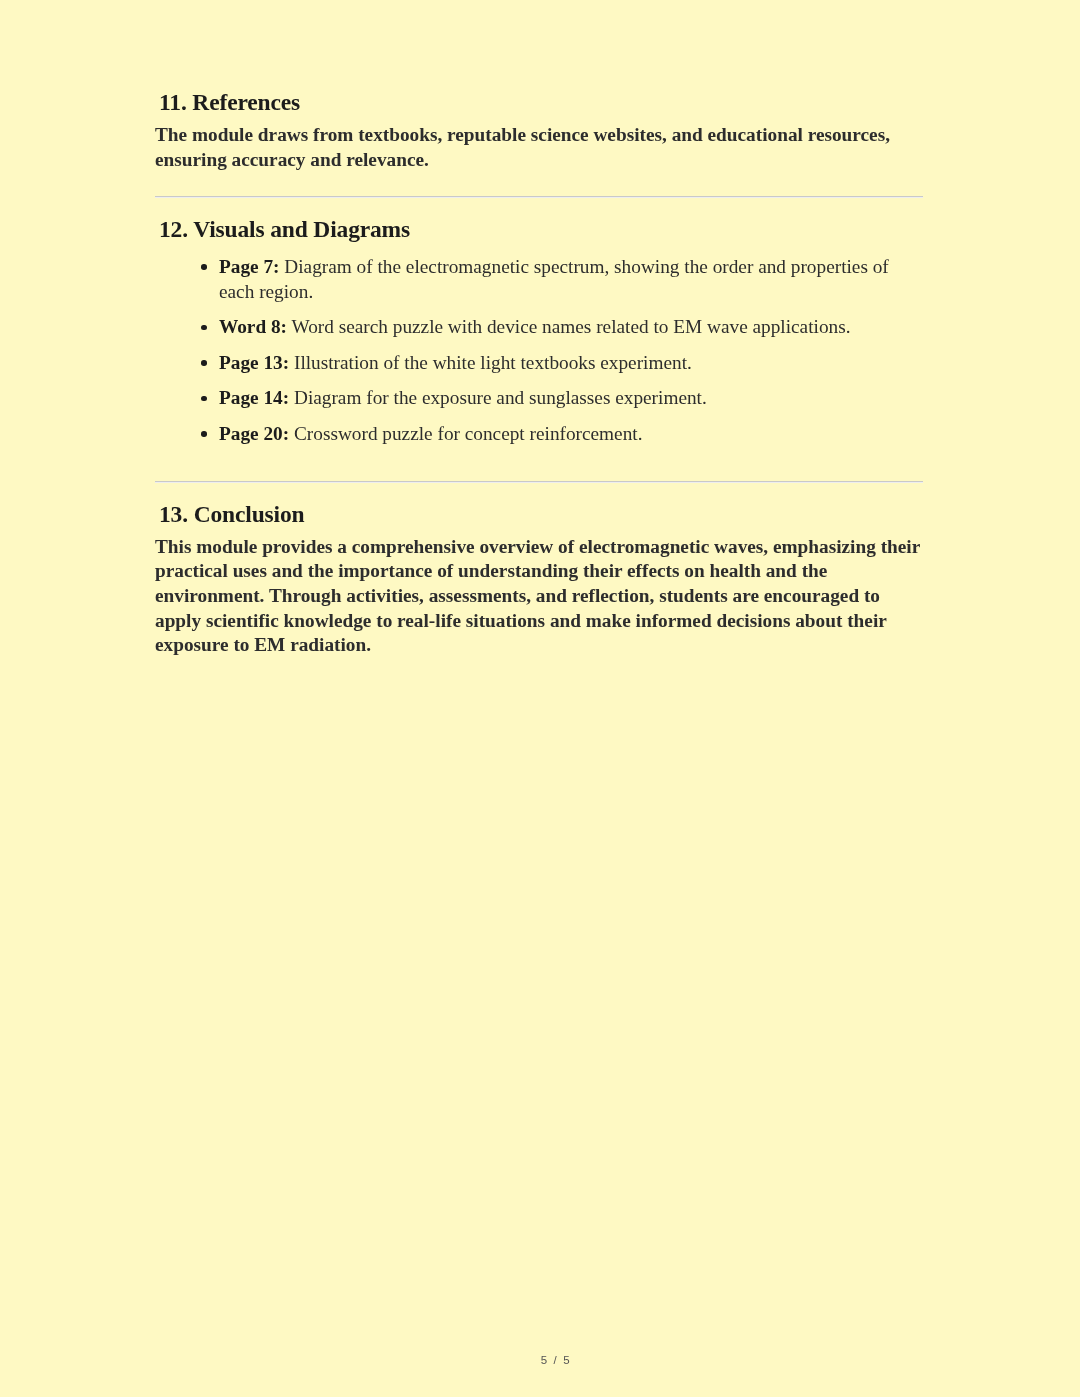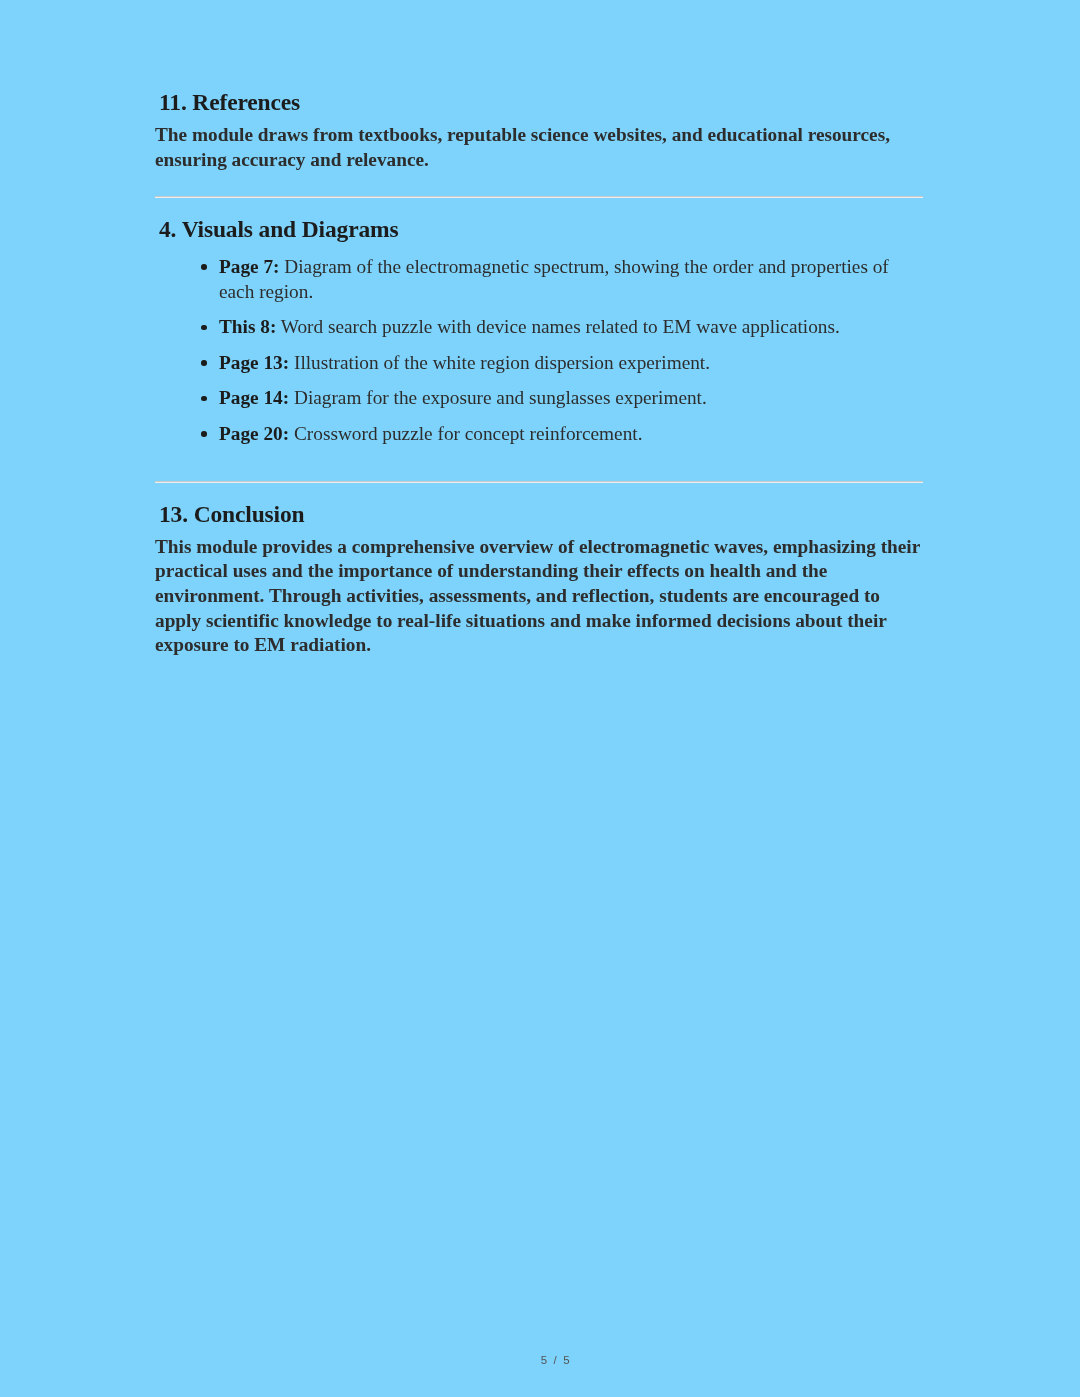--- a/index.html
+++ b/index.html
@@ -12,21 +12,21 @@
     height: 1397px;
     position: relative;
     font-family: "Liberation Serif", serif;
     -webkit-font-smoothing: antialiased;
   }
   .page {
     position: absolute;
     top: 0; left: 0;
     width: 1080px;
     height: 1397px;
-    background: #7dd3fc;
+    background: #fef9c3;
     overflow: hidden;
   }
   .content {
     position: absolute;
     left: 155px;
     top: 88px;
     width: 768px;
   }
 
   h2.section-heading {
@@ -118,33 +118,33 @@
     <section class="sec-refs">
       <h2 class="section-heading">11. References</h2>
       <p class="body-text">The module draws from textbooks, reputable science websites, and educational resources, ensuring accuracy and relevance.</p>
     </section>
 
     <div class="spacer-a"></div>
     <hr class="rule">
     <div class="spacer-b"></div>
 
     <section>
-      <h2 class="section-heading">4. Visuals and Diagrams</h2>
+      <h2 class="section-heading">12. Visuals and Diagrams</h2>
       <ul class="visual-list">
         <li>
           <span class="bullet-dot"></span>
           <span class="page-label">Page 7:</span><span> Diagram of the electromagnetic spectrum, showing the order and properties of each region.</span>
         </li>
         <li>
           <span class="bullet-dot"></span>
-          <span class="page-label">This 8:</span><span> Word search puzzle with device names related to EM wave applications.</span>
+          <span class="page-label">Word 8:</span><span> Word search puzzle with device names related to EM wave applications.</span>
         </li>
         <li>
           <span class="bullet-dot"></span>
-          <span class="page-label">Page 13:</span><span> Illustration of the white region dispersion experiment.</span>
+          <span class="page-label">Page 13:</span><span> Illustration of the white light textbooks experiment.</span>
         </li>
         <li>
           <span class="bullet-dot"></span>
           <span class="page-label">Page 14:</span><span> Diagram for the exposure and sunglasses experiment.</span>
         </li>
         <li>
           <span class="bullet-dot"></span>
           <span class="page-label">Page 20:</span><span> Crossword puzzle for concept reinforcement.</span>
         </li>
       </ul>

